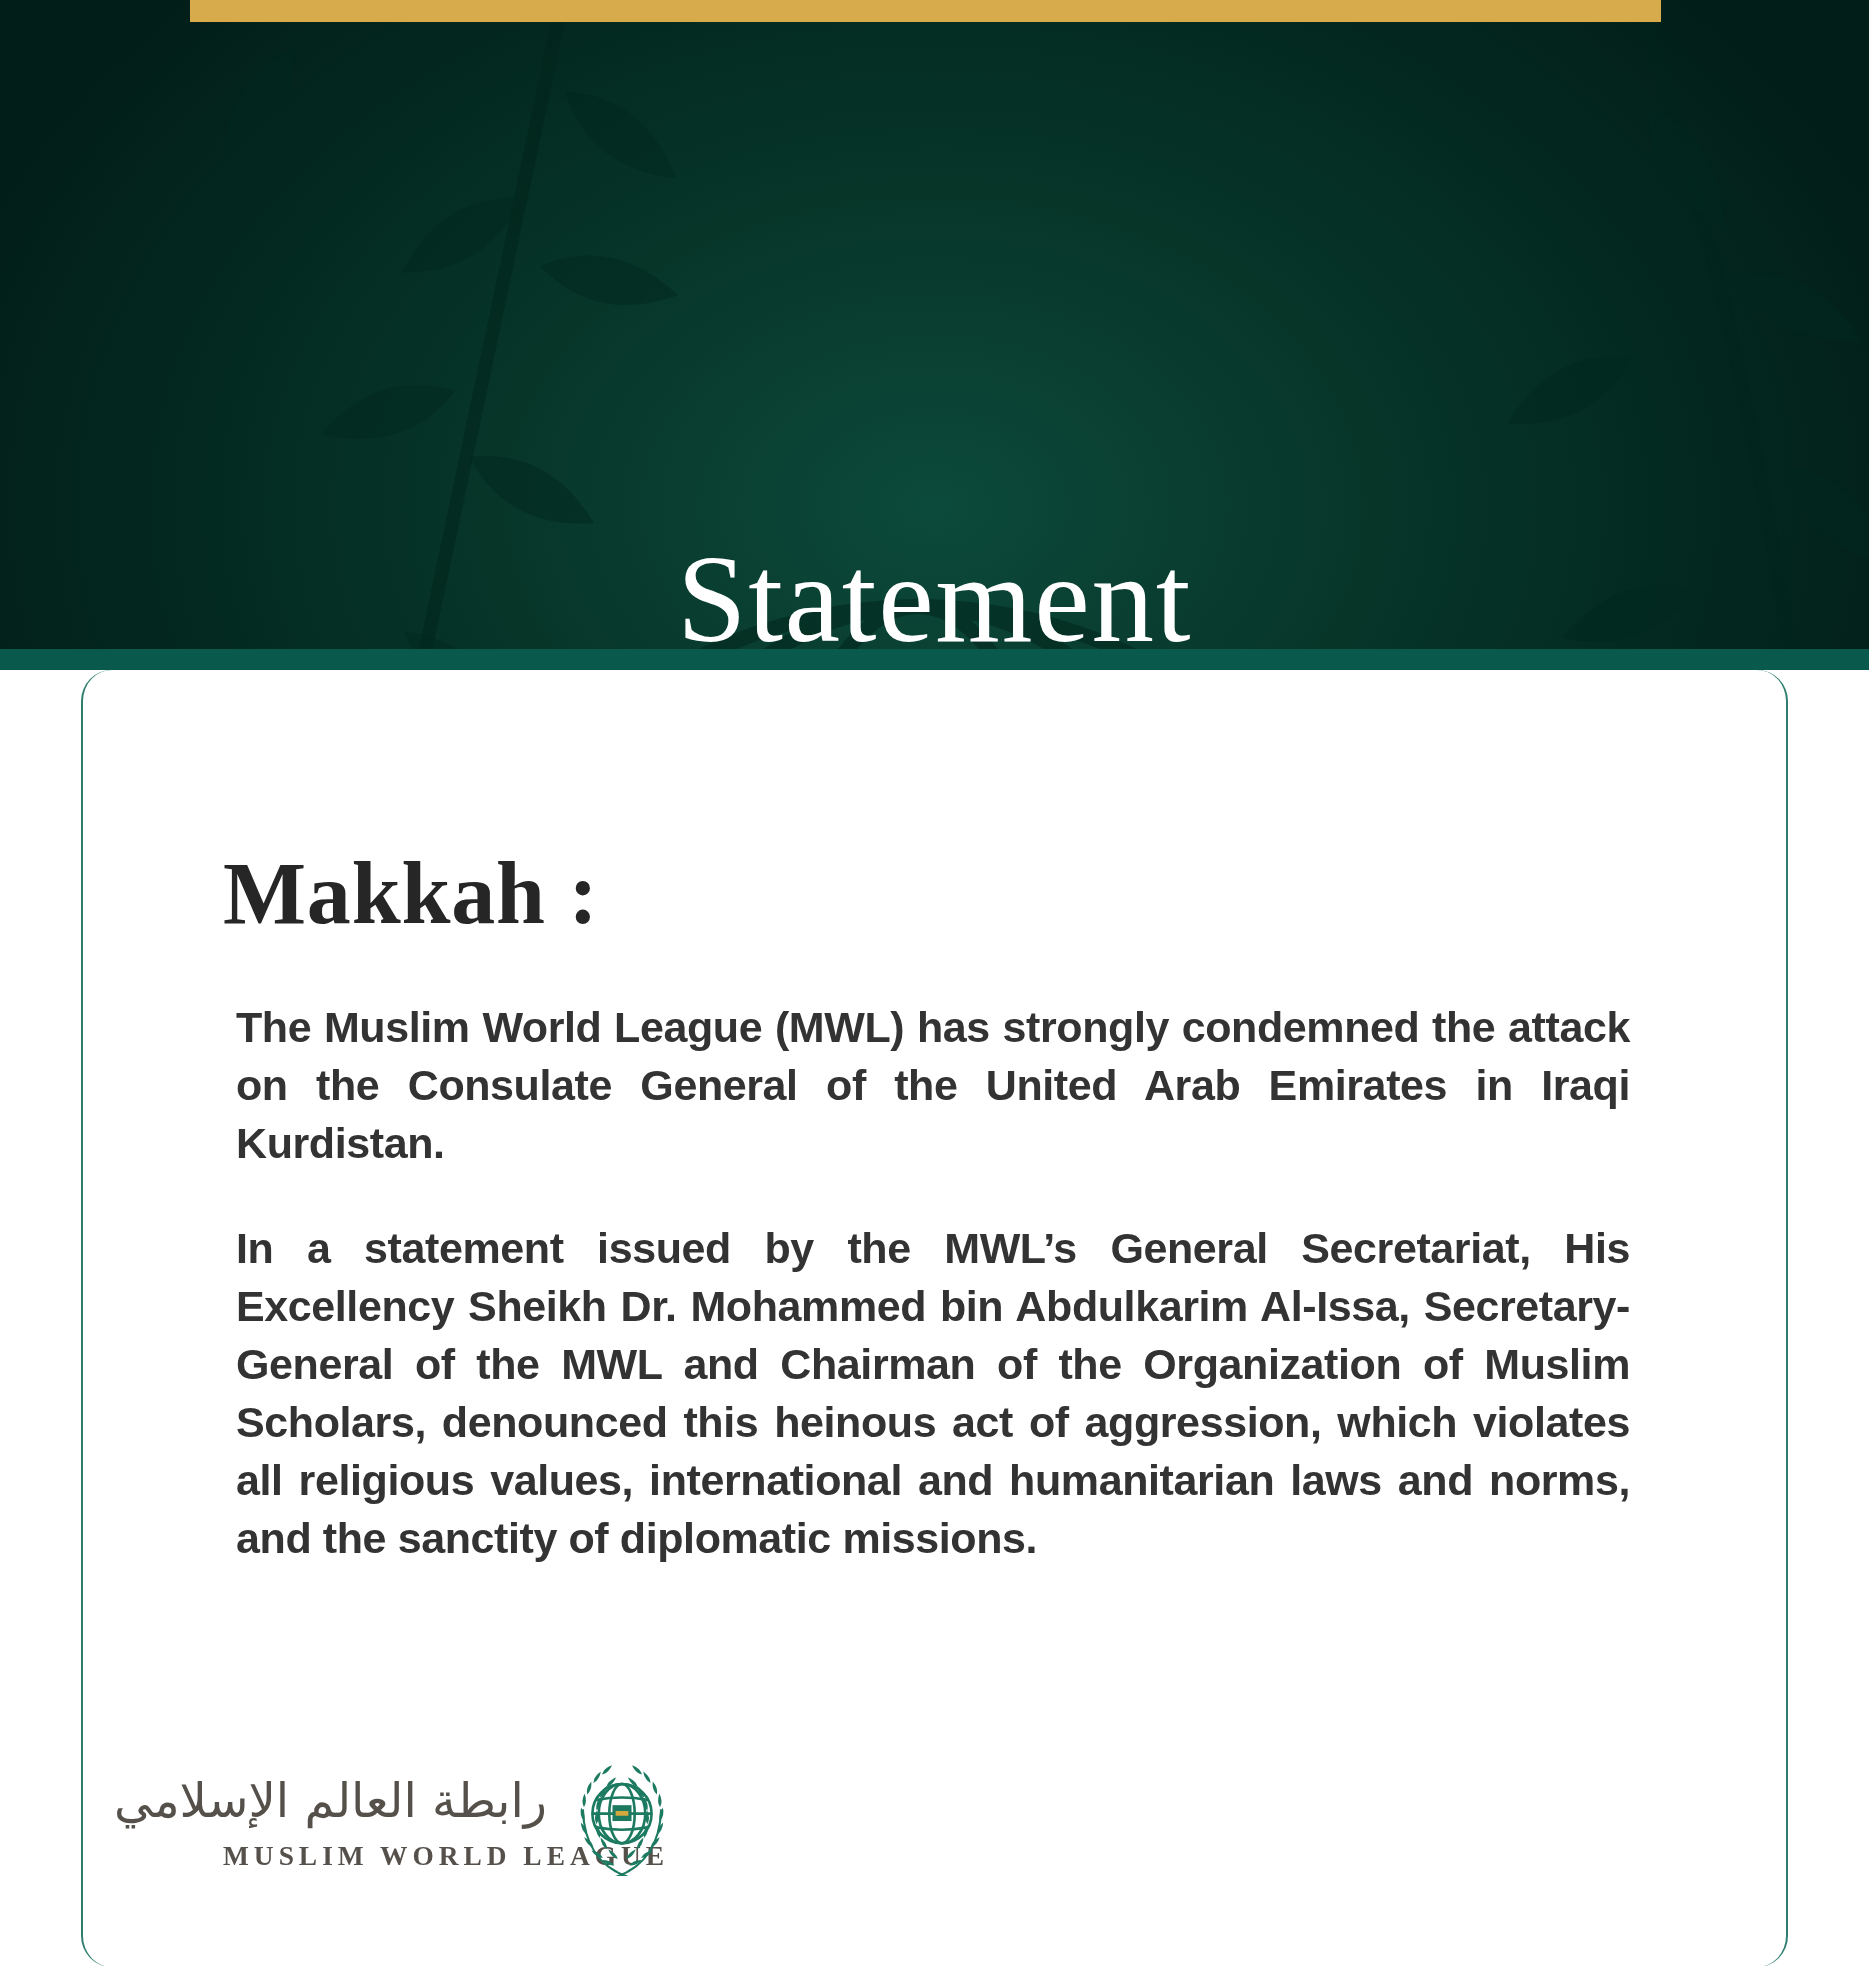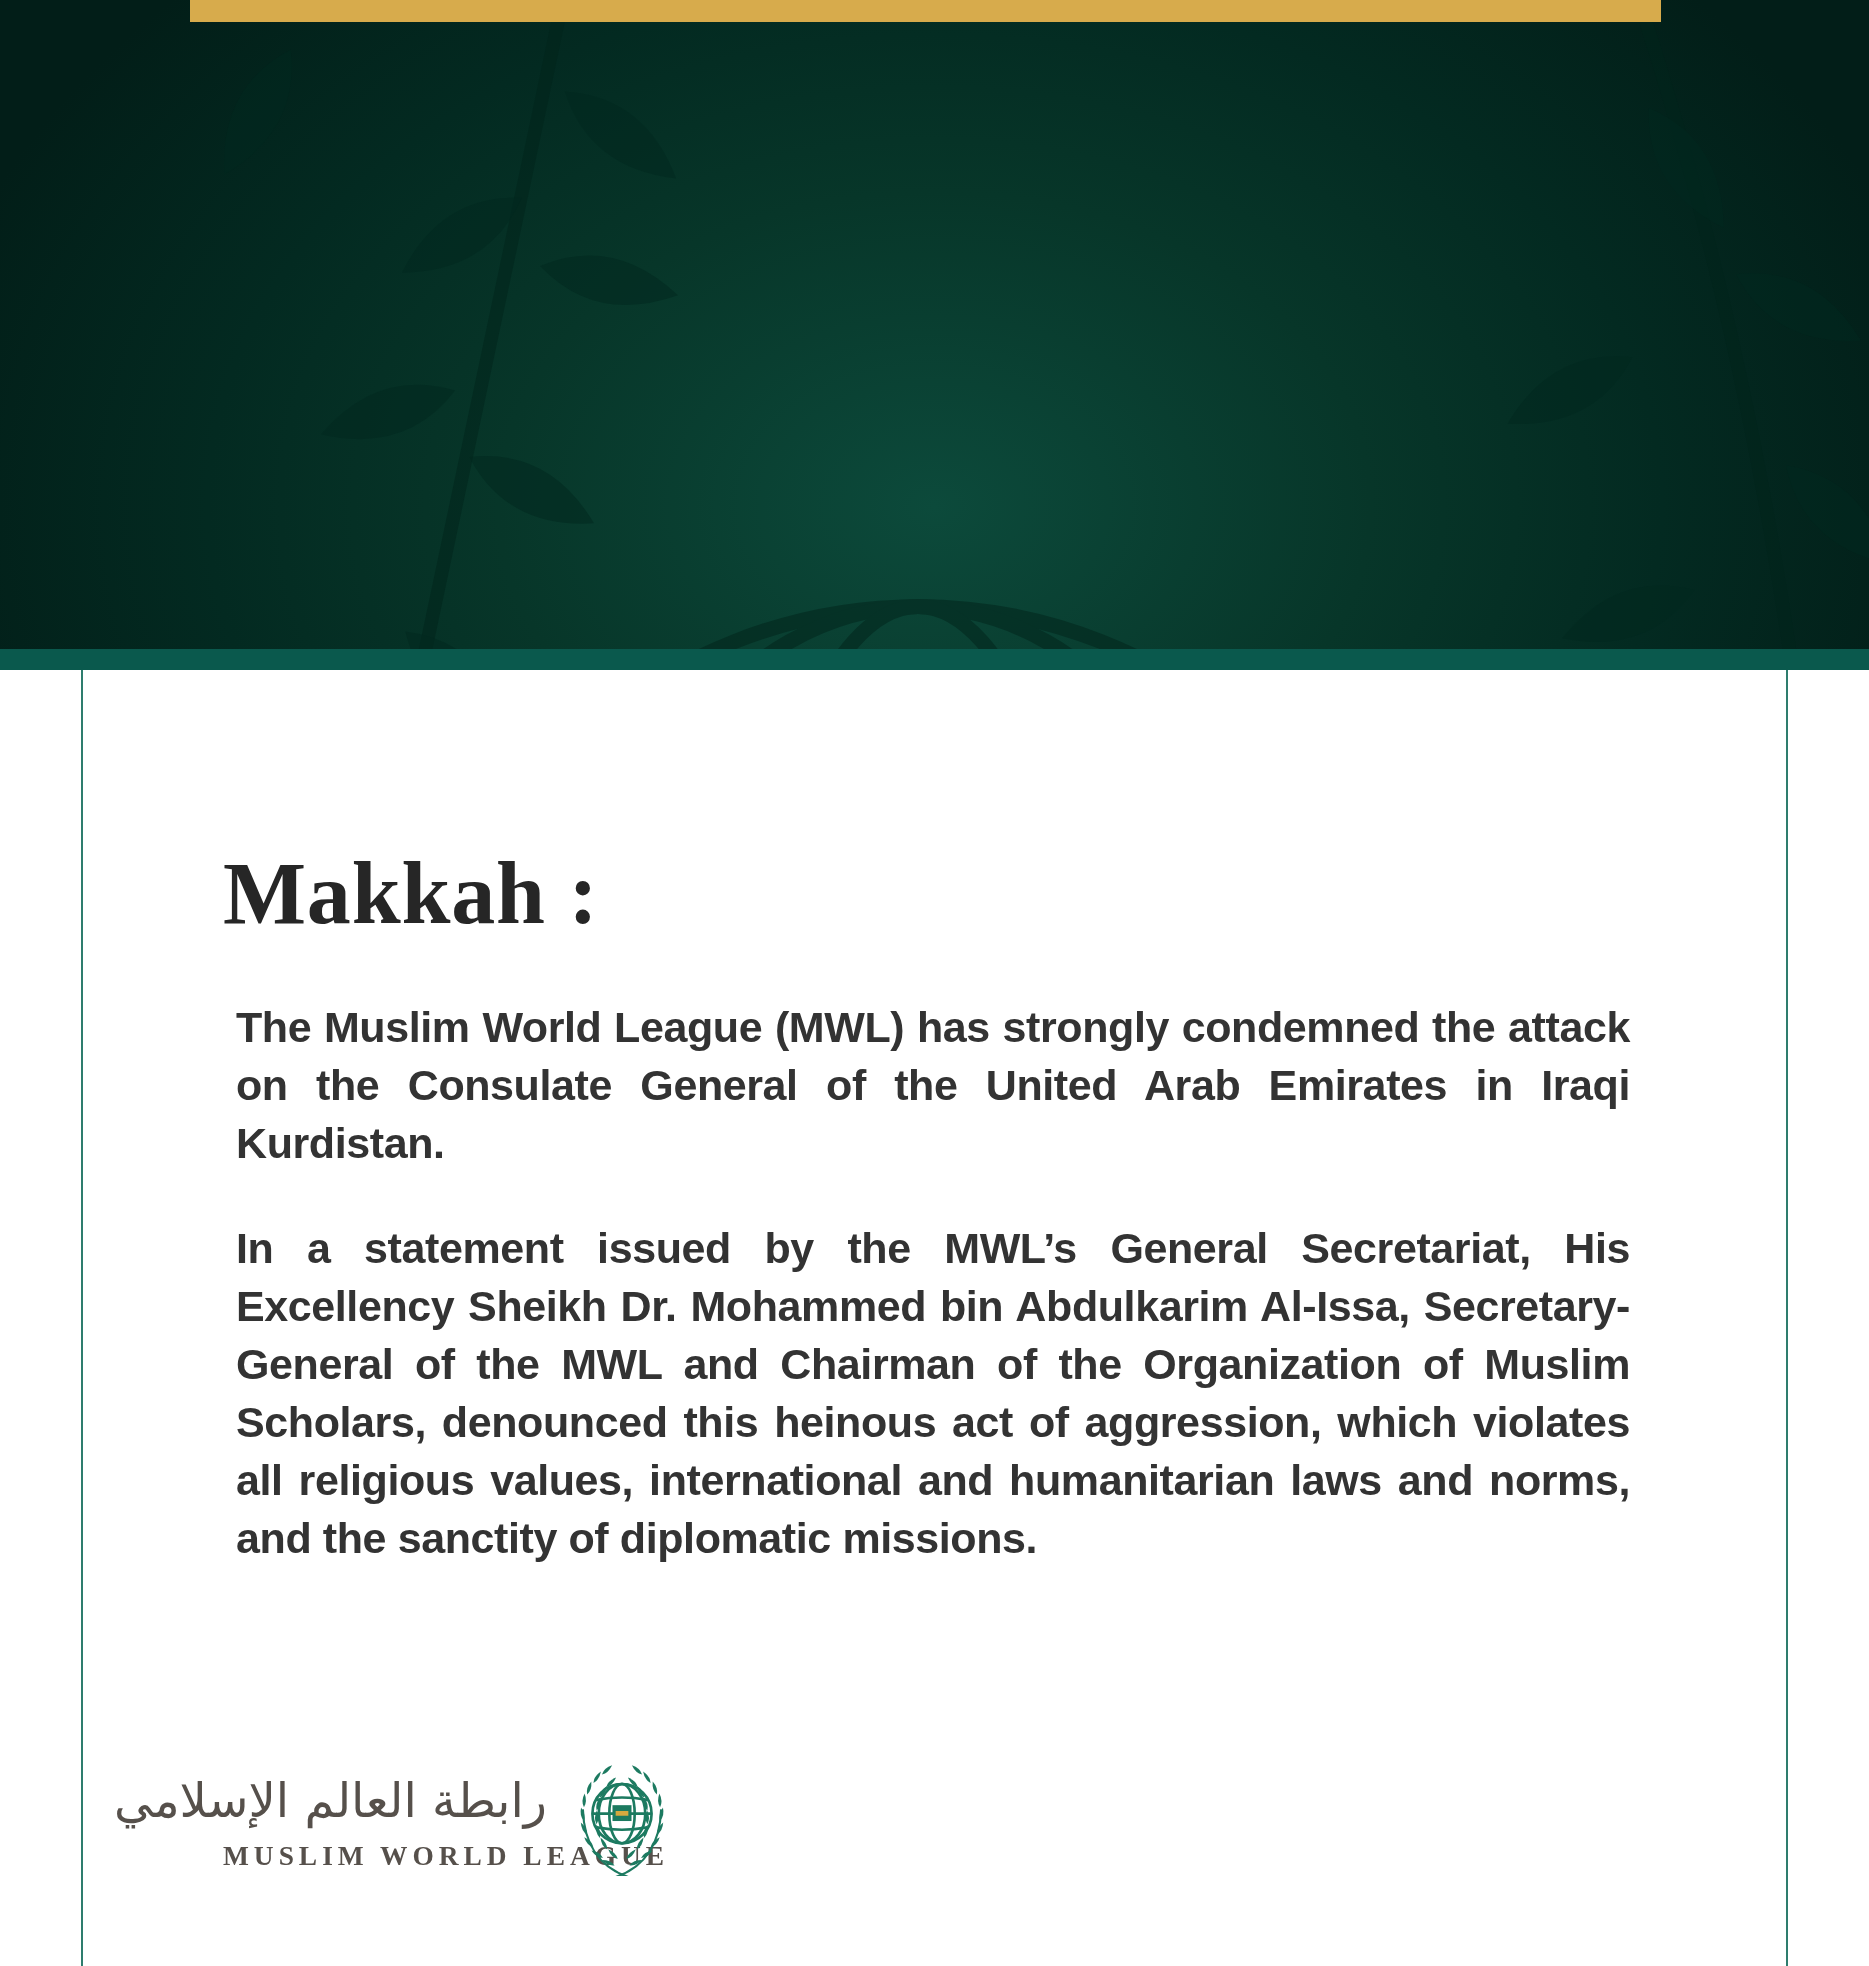--- a/index.html
+++ b/index.html
@@ -42,20 +42,21 @@
 
   
   .card {
     margin:0 81px; height:1297px;
     border-left:2.5px solid var(--border-teal,#2E7D6E);
     border-right:2.5px solid var(--border-teal,#2E7D6E);
     box-sizing:border-box;
     padding:176px 143px 0 140px;
     overflow:hidden;
     background:#ffffff;
+    border-radius:31px;
   }
   .dateline {
     margin:0 0 55px 0;
     font-family:"Liberation Serif", serif;
     font-weight:700;
     font-size:88px; line-height:1.1;
     color:var(--heading-text,#262626);
     letter-spacing:0.8px;
   }
   .body-para {
@@ -126,20 +127,21 @@
       <use href="#wleaf" class="wm-leaf" transform="translate(2040,710) rotate(160)"></use>
 
       <g class="wm-line" stroke-width="18">
         <circle cx="1105" cy="1330" r="600"></circle>
         <ellipse cx="1105" cy="1330" rx="420" ry="600"></ellipse>
         <ellipse cx="1105" cy="1330" rx="210" ry="600"></ellipse>
         <path d="M585,1120 Q1105,980 1625,1120"></path>
       </g>
     </svg>
     <div class="gold-bar"></div>
+    <h1 class="title">Statement</h1>
   </header>
 
   <div class="band"></div>
 
   <main class="card">
     <h2 class="dateline">Makkah :</h2>
 
     <p class="body-para">The Muslim World League (MWL) has strongly condemned the attack on the Consulate General of the United Arab Emirates in Iraqi Kurdistan.</p>
     <p class="body-para">In a statement issued by the MWL’s General Secretariat, His Excellency Sheikh Dr. Mohammed bin Abdulkarim Al-Issa, Secretary-General of the MWL and Chairman of the Organization of Muslim Scholars, denounced this heinous act of aggression, which violates all religious values, international and humanitarian laws and norms, and the sanctity of diplomatic missions.</p>
 

